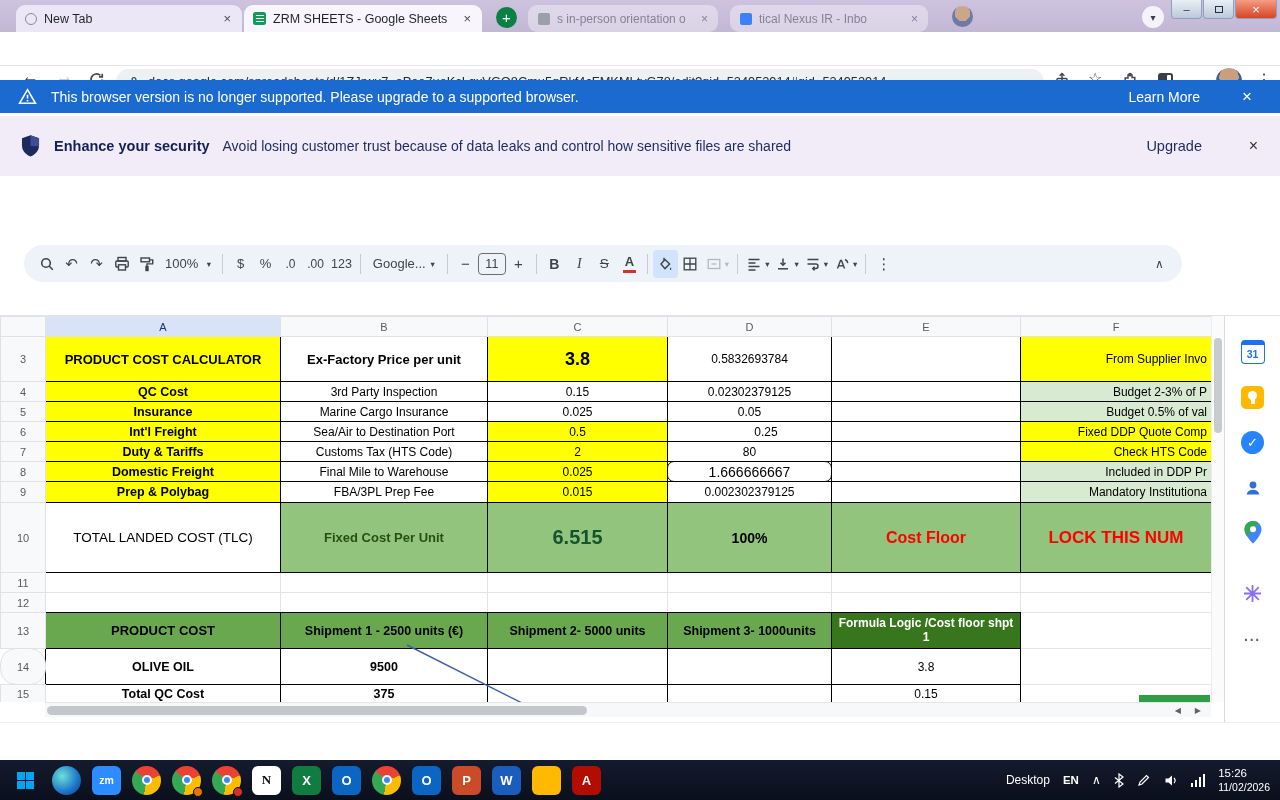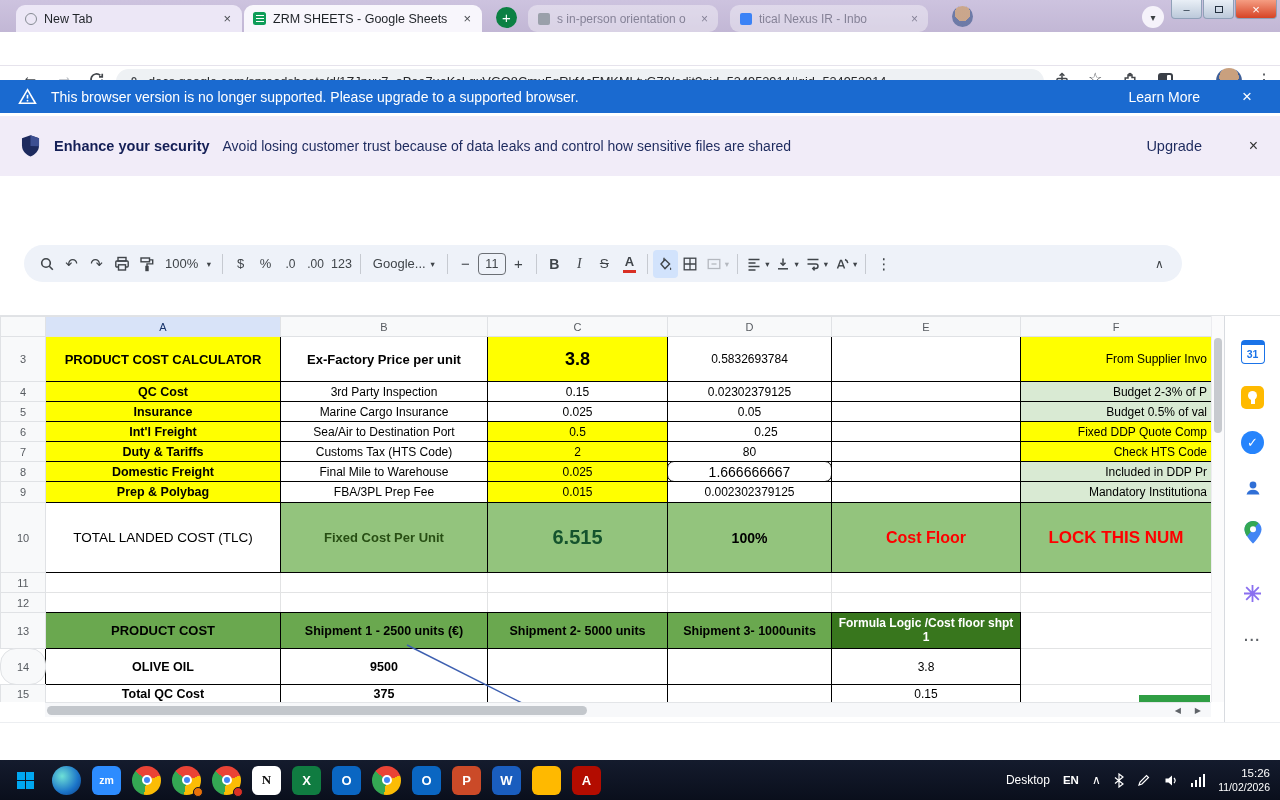--- a/index.html
+++ b/index.html
@@ -111,21 +111,21 @@
 [data-app="notion"]{background:#fff;color:#111;font-family:"Liberation Serif",serif}
 [data-app="excel"]{background:#107c41}
 [data-app="outlook"],[data-app="outlook-2"]{background:#0a66c2}
 [data-app="powerpoint"]{background:#cb4a28}
 [data-app="word"]{background:#1a5dbe}
 [data-app="sticky-notes"]{background:#ffb900}
 [data-app="acrobat"]{background:#b30c00}
 #tray{position:absolute;right:0;top:0;height:40px;display:flex;align-items:center;gap:13px;padding-right:10px}
 #tray .lbl{font-size:12px}
 #tray .en{font-size:11.5px;font-weight:700}
-#clock{display:flex;flex-direction:column;align-items:flex-end;line-height:1.3;font-size:11.5px}
+#clock{display:flex;flex-direction:column;align-items:flex-start;line-height:1.3;font-size:11.5px}
 #clock .d{font-size:10.5px}
 .bars{display:flex;align-items:flex-end;gap:1.5px}
 .bars i{width:2.5px;background:#fff;display:block}
 </style>
 </head>
 <body>
 
 <div id="tabstrip">
   <div class="tab tab-new">
     <span class="fav-globe"></span>

